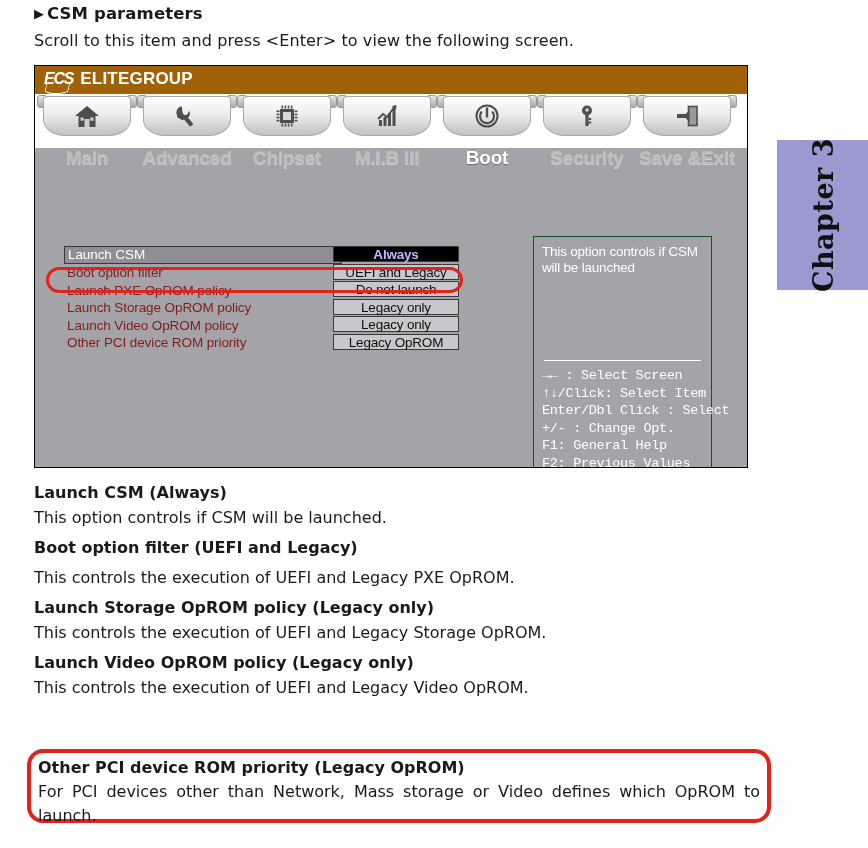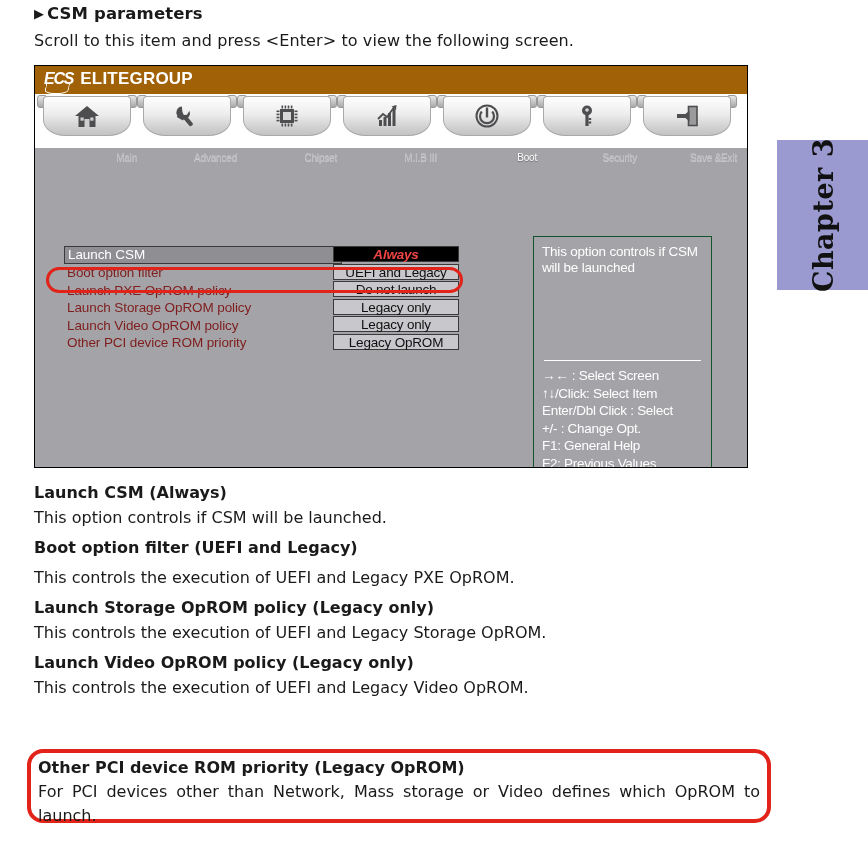--- a/index.html
+++ b/index.html
@@ -165,23 +165,23 @@
     width: 100%;
     height: 22px;
     background: #a4a4a8;
     display: flex;
     padding-left: 2px;
     box-sizing: border-box;
   }
   .tab-label {
     width: 100px;
     flex: 0 0 auto;
-    text-align: right;
-    font-size: 10px;
-    font-weight: normal;
+    text-align: center;
+    font-size: 19px;
+    font-weight: bold;
     color: #bdbdc1;
     text-shadow: 0 1px 0 rgba(255,255,255,0.45);
     line-height: 20px;
     letter-spacing: -0.2px;
   }
   .tab-label.active {
     color: #ffffff;
     text-shadow: 0 1px 1px rgba(0,0,0,0.35);
   }
 
@@ -232,23 +232,22 @@
     background: #c8c8cc;
     border: 1px solid #3a3a3a;
     box-sizing: border-box;
     margin-bottom: 1.5px;
     color: #101010;
     white-space: nowrap;
     letter-spacing: -0.2px;
   }
   .value-row.selected {
     background: #000000;
-    color: #ef4444;
+    color: #c4b5fd;
     font-weight: bold;
-    font-style: italic;
   }
 
   
   #help-panel {
     position: absolute;
     left: 498px;
     top: 66px;
     width: 179px;
     height: 288px;
     border: 1px solid #14532d;
@@ -267,20 +266,21 @@
     width: 157px;
     top: 123px;
     height: 0;
     border-top: 1px solid #ffffff;
   }
   #help-keys {
     position: absolute;
     left: 8px;
     top: 130px;
     width: 170px;
+    font-family: Liberation Mono, monospace;
   }
   .help-key {
     font-size: 13.5px;
     line-height: 17.5px;
     white-space: nowrap;
     letter-spacing: -0.3px;
   }
 
   
   #bios-row-highlight {

